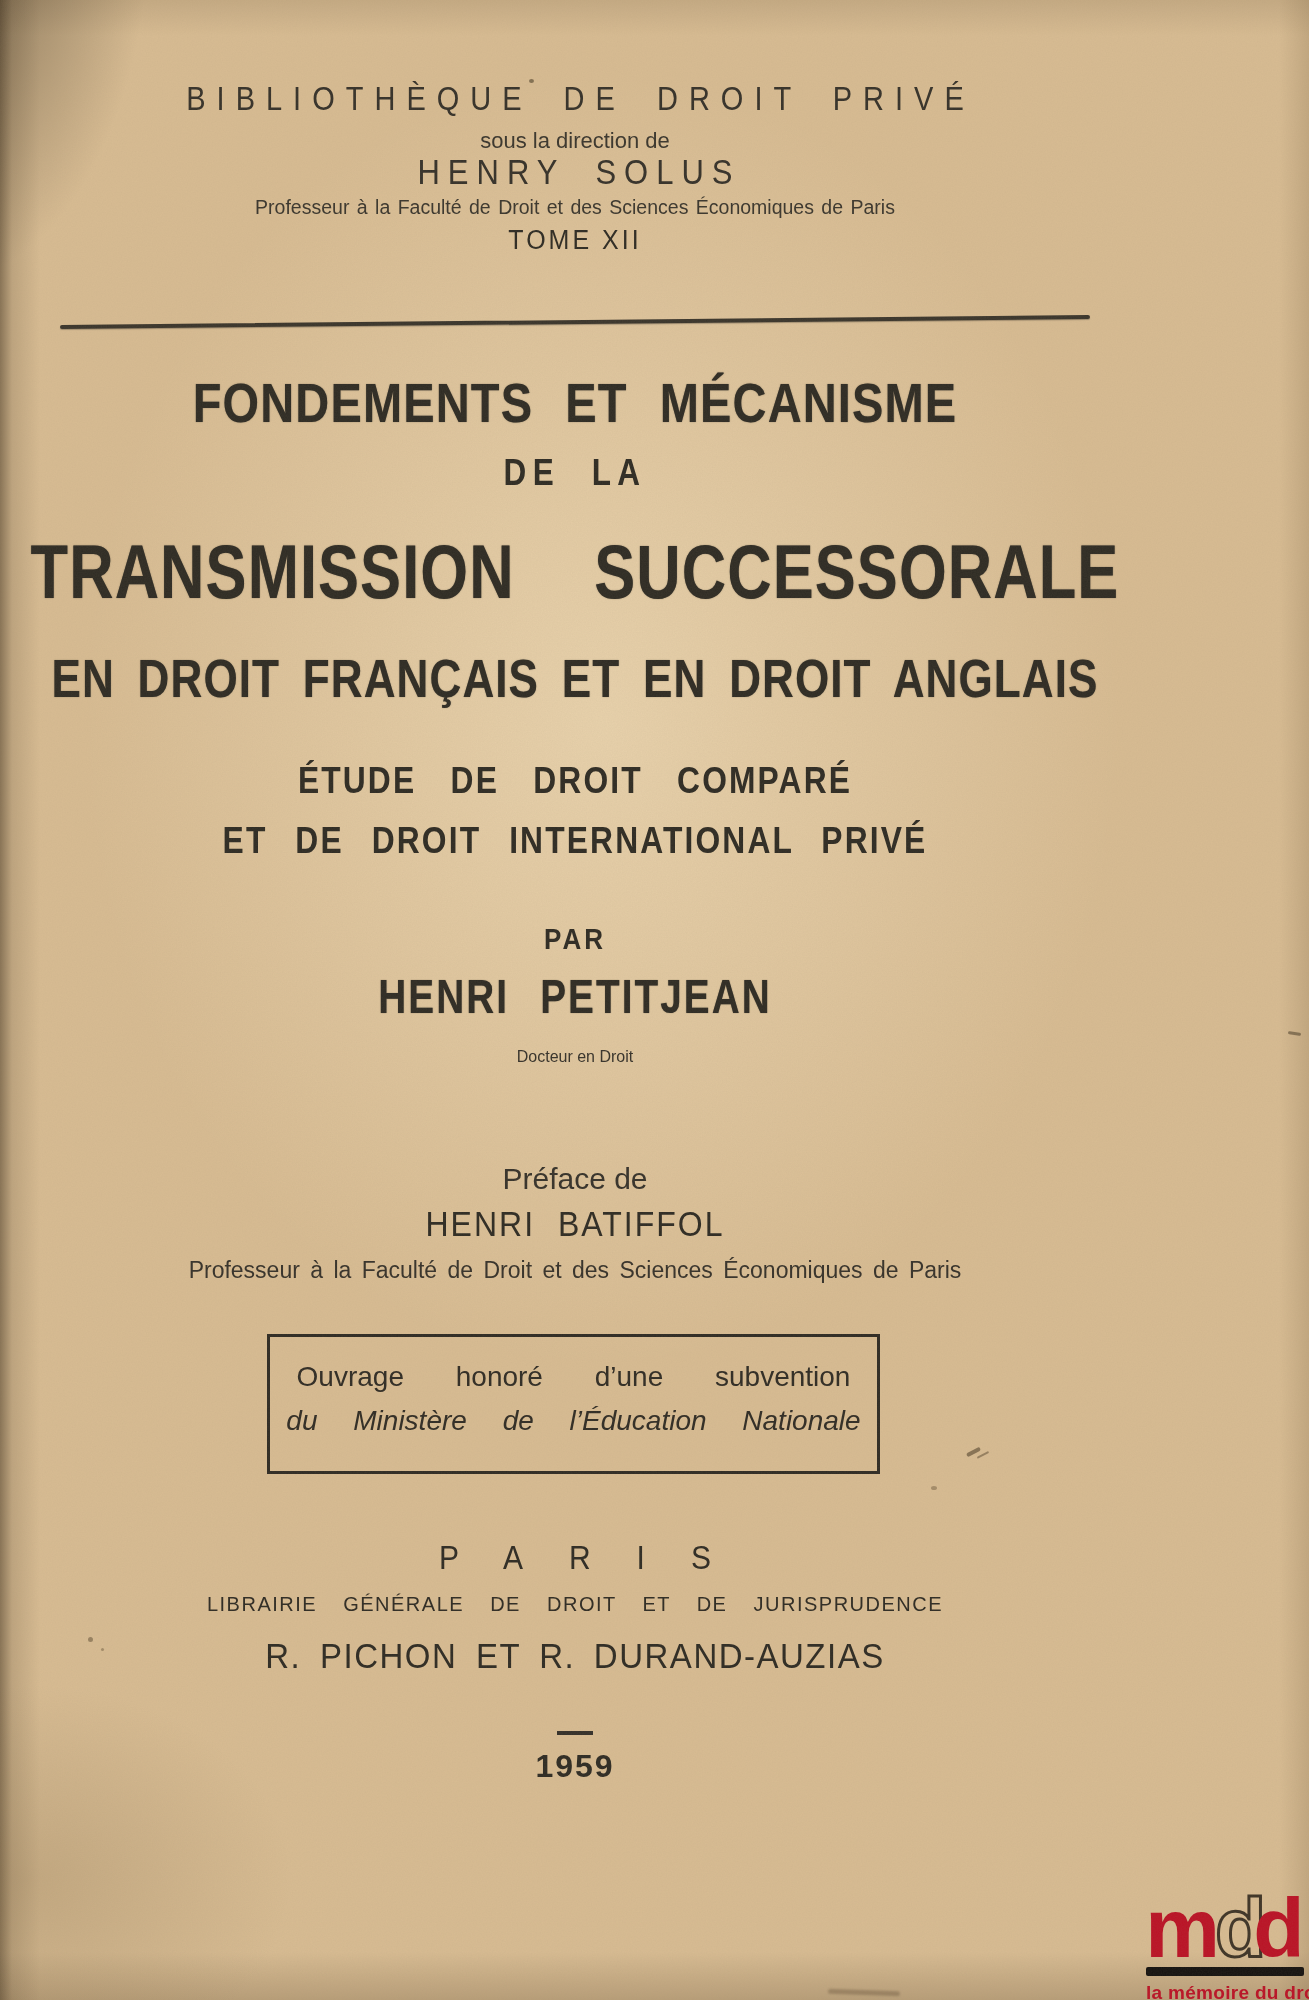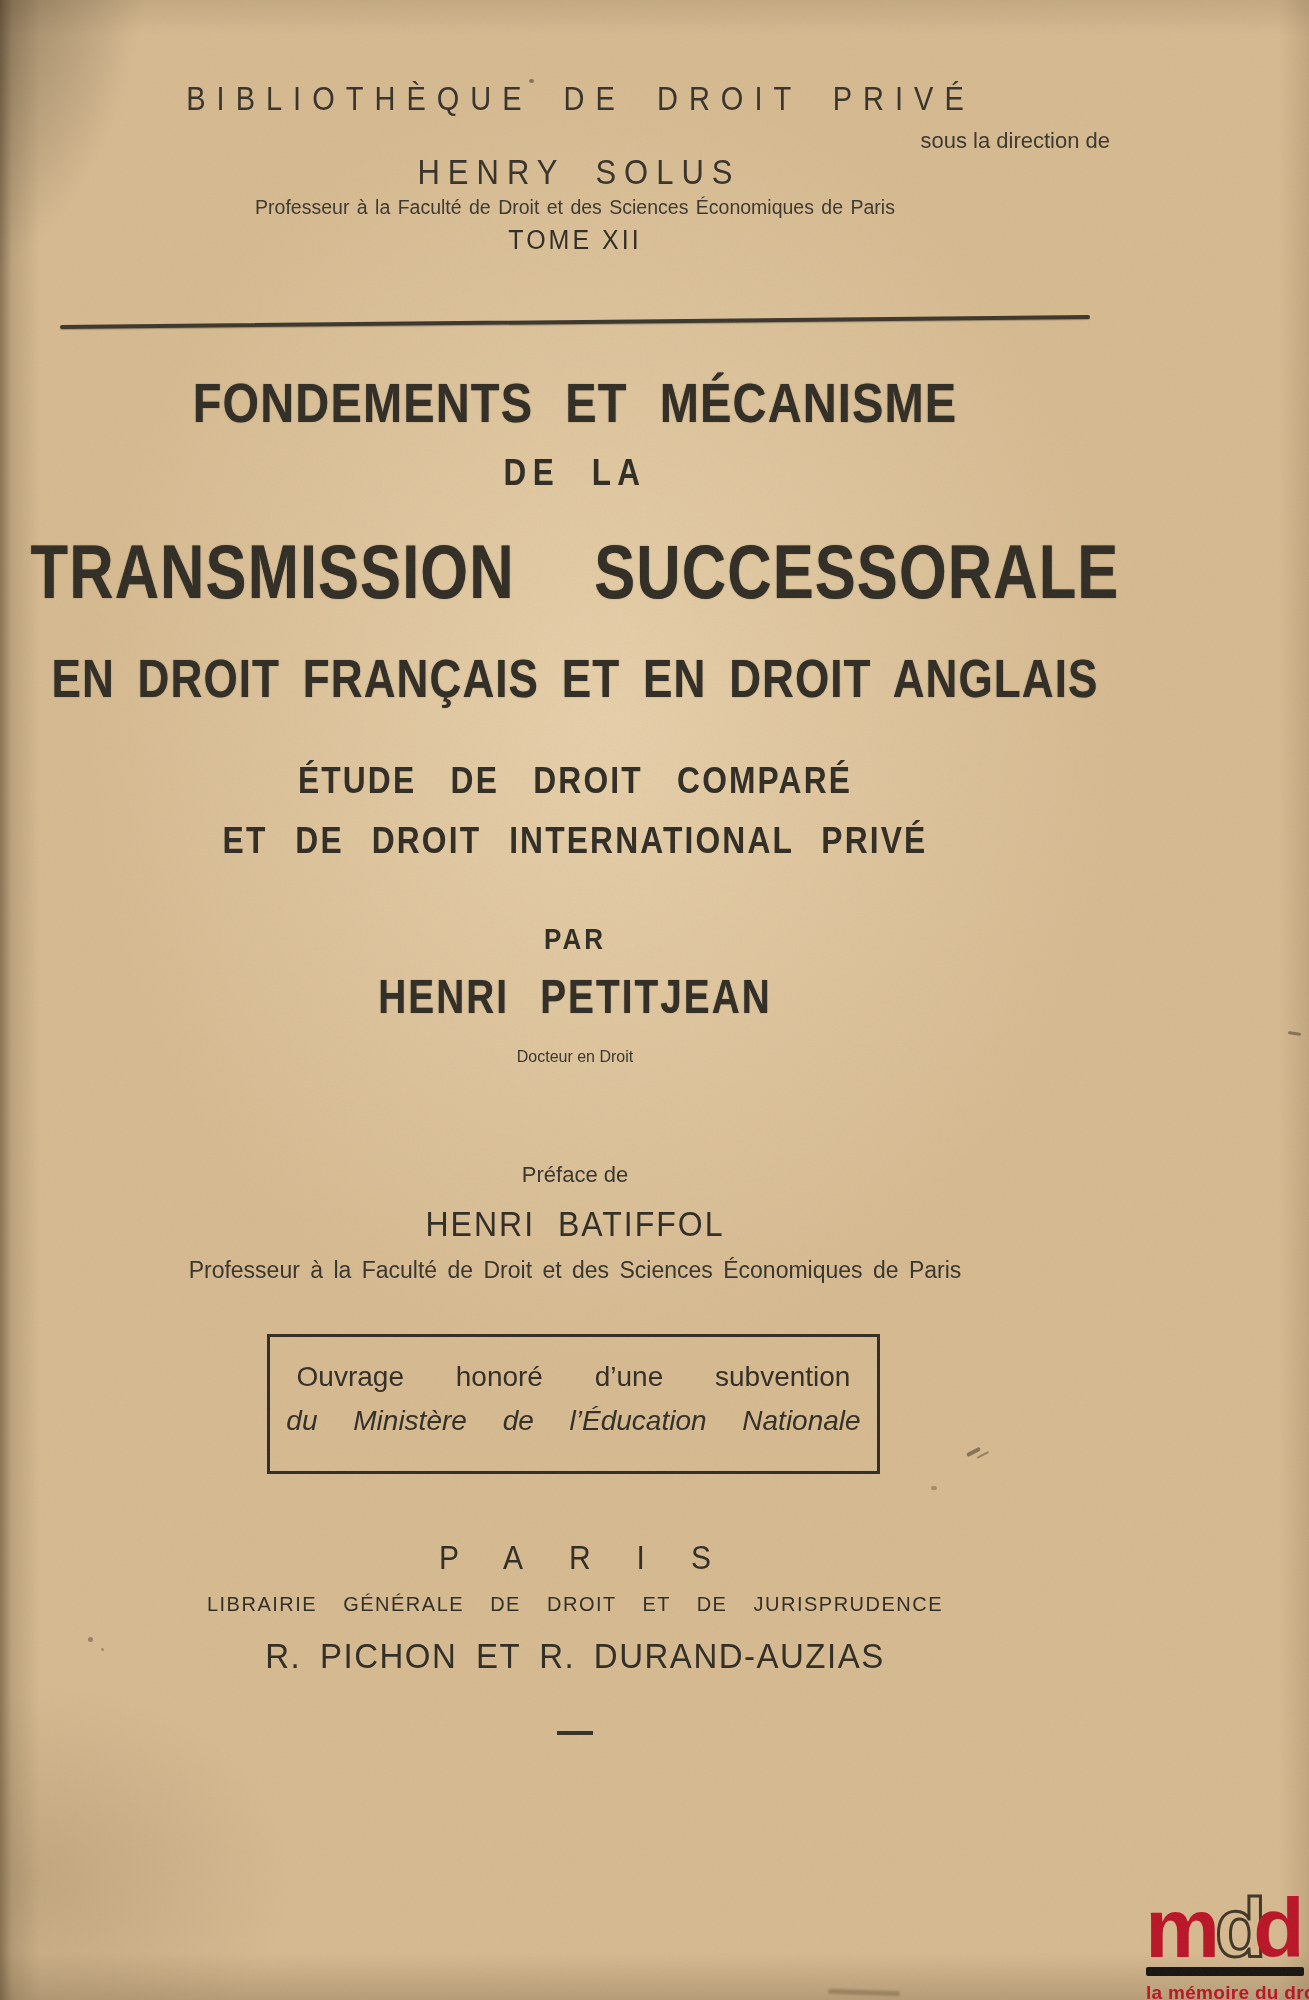--- a/index.html
+++ b/index.html
@@ -15,39 +15,39 @@
       linear-gradient(0deg, rgba(92,72,46,0.26) 0px, rgba(92,72,46,0) 48px),
       linear-gradient(270deg, rgba(110,88,56,0.20) 0px, rgba(110,88,56,0) 30px),
       linear-gradient(180deg, rgba(100,80,52,0.16) 0px, rgba(100,80,52,0) 36px);
   }
   .grain{position:absolute;inset:0;opacity:.5;pointer-events:none;}
   .page{position:absolute;left:40px;top:0;width:1070px;height:1528px;}
   .line{position:absolute;left:0;right:0;text-align:center;color:#2e2b24;white-space:nowrap;}
   .cond{transform-origin:50% 50%;}
   
   .l-collection{top:83px;font-size:29px;letter-spacing:11px;word-spacing:12px;padding-left:11px;transform:scaleY(1.12);color:#35312a;}
-  .l-direction{top:128px;font-size:22px;color:#3a362e;text-align:right;}
+  .l-direction{top:128px;font-size:22px;color:#3a362e;}
   .l-director{top:155px;font-size:31px;letter-spacing:8px;word-spacing:14px;padding-left:8px;transform:scaleY(1.12);color:#35312a;}
   .l-dirtitle{top:196px;font-size:19.5px;word-spacing:2px;color:#3a362e;}
   .l-tome{top:225px;font-size:25px;letter-spacing:3px;transform:scaleY(1.08);}
   .rule{position:absolute;left:20px;top:320px;width:1030px;height:4px;background:#3a352c;border-radius:3px;transform:rotate(-0.55deg);box-shadow:0 1px 1px rgba(58,53,44,.35);}
   
   .t1{top:380px;font-size:42px;font-weight:bold;word-spacing:16px;letter-spacing:1px;transform:scale(1.12,1.32);text-shadow:0 0 1px rgba(46,43,36,.6);}
   .t2{top:456px;font-size:30px;font-weight:bold;letter-spacing:6px;word-spacing:16px;transform:scale(1.05,1.22);}
   .t3{top:537px;font-size:58px;font-weight:bold;word-spacing:58px;letter-spacing:1px;transform:scale(1.06,1.32);text-shadow:0 0 1px rgba(46,43,36,.65);}
   .t4{top:655px;font-size:42px;font-weight:bold;word-spacing:9px;letter-spacing:1px;transform:scale(1.05,1.28);text-shadow:0 0 1px rgba(46,43,36,.55);}
   .s1{top:764px;font-size:30px;font-weight:bold;word-spacing:22px;letter-spacing:2px;transform:scale(1.06,1.22);}
   .s2{top:824px;font-size:30px;font-weight:bold;word-spacing:16px;letter-spacing:2px;transform:scale(1.06,1.22);}
   
   .l-par{top:924px;font-size:26px;font-weight:bold;letter-spacing:3px;transform:scaleY(1.1);}
   .l-author{top:976px;font-size:38px;font-weight:bold;word-spacing:18px;letter-spacing:2px;transform:scale(1.02,1.25);text-shadow:0 0 1px rgba(46,43,36,.6);}
   .l-cred1{top:1048px;font-size:16px;color:#36322b;}
   .l-cred2{top:1088px;font-size:24px;color:#36322b;}
   
-  .l-preflabel{top:1162px;font-size:22px;color:#36322b;}
+  .l-preflabel{top:1162px;font-size:30px;color:#36322b;}
   .l-prefname{top:1206px;font-size:32px;word-spacing:12px;letter-spacing:2px;transform:scaleY(1.12);}
   .l-preftitle{top:1257px;font-size:23px;word-spacing:4px;color:#36322b;}
   
   .grantbox{position:absolute;left:227px;top:1334px;width:607px;height:134px;border:3px solid #2f2b24;text-align:center;color:#302c25;}
   .grantbox .gl1{margin-top:24px;font-size:28px;word-spacing:44px;white-space:nowrap;}
   .grantbox .gl2{margin-top:12px;font-size:28px;word-spacing:28px;white-space:nowrap;font-style:italic;}
   
   .l-city{top:1541px;font-size:30px;letter-spacing:46px;padding-left:46px;transform:scaleY(1.1);}
   .l-pub{top:1593px;font-size:20px;word-spacing:19px;letter-spacing:1.5px;}
   .l-editors{top:1637px;font-size:33px;word-spacing:8px;letter-spacing:1.5px;transform:scaleY(1.08);}
@@ -103,20 +103,21 @@
 
     <div class="grantbox">
       <div class="gl1">Ouvrage honoré d’une subvention</div>
       <div class="gl2">du Ministère de l’Éducation Nationale</div>
     </div>
 
     <div class="line l-city cond">PARIS</div>
     <div class="line l-pub">LIBRAIRIE GÉNÉRALE DE DROIT ET DE JURISPRUDENCE</div>
     <div class="line l-editors cond">R. PICHON ET R. DURAND-AUZIAS</div>
     <div class="dash"></div>
+    <div class="line l-year">1959</div>
 
   </div>
 
   <div class="mdd">
     <div class="mdd-letters">
       <span class="mdd-m">m</span>
       <span class="mdd-d1">d</span>
       <span class="mdd-d2">d</span>
     </div>
     <div class="mdd-bar"></div>

